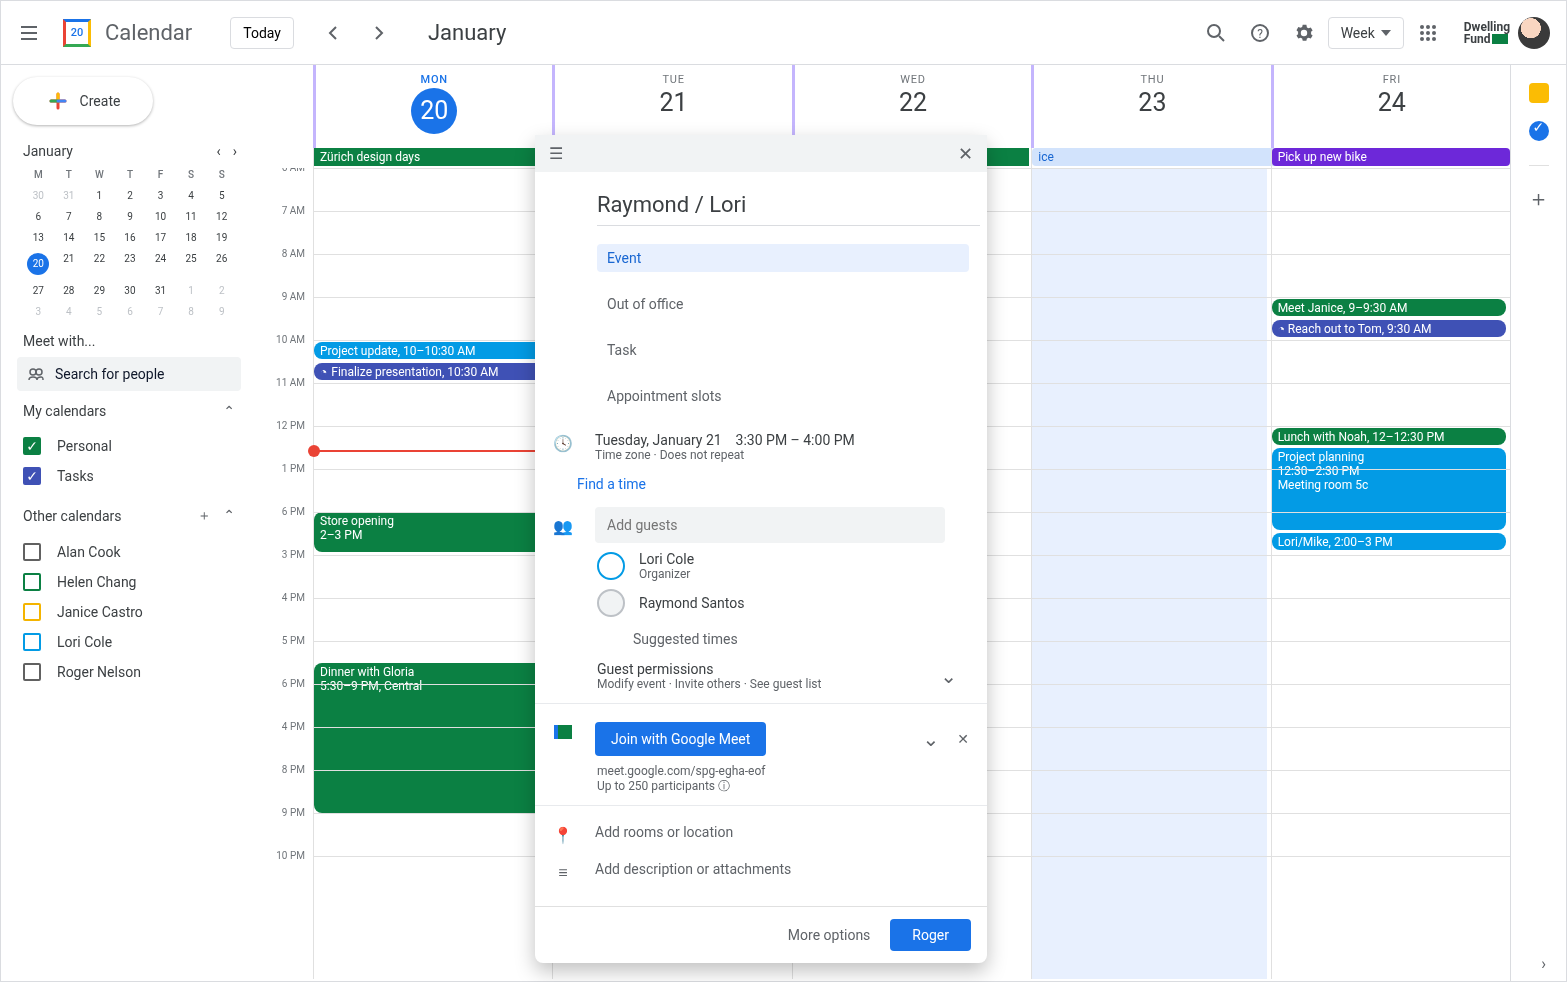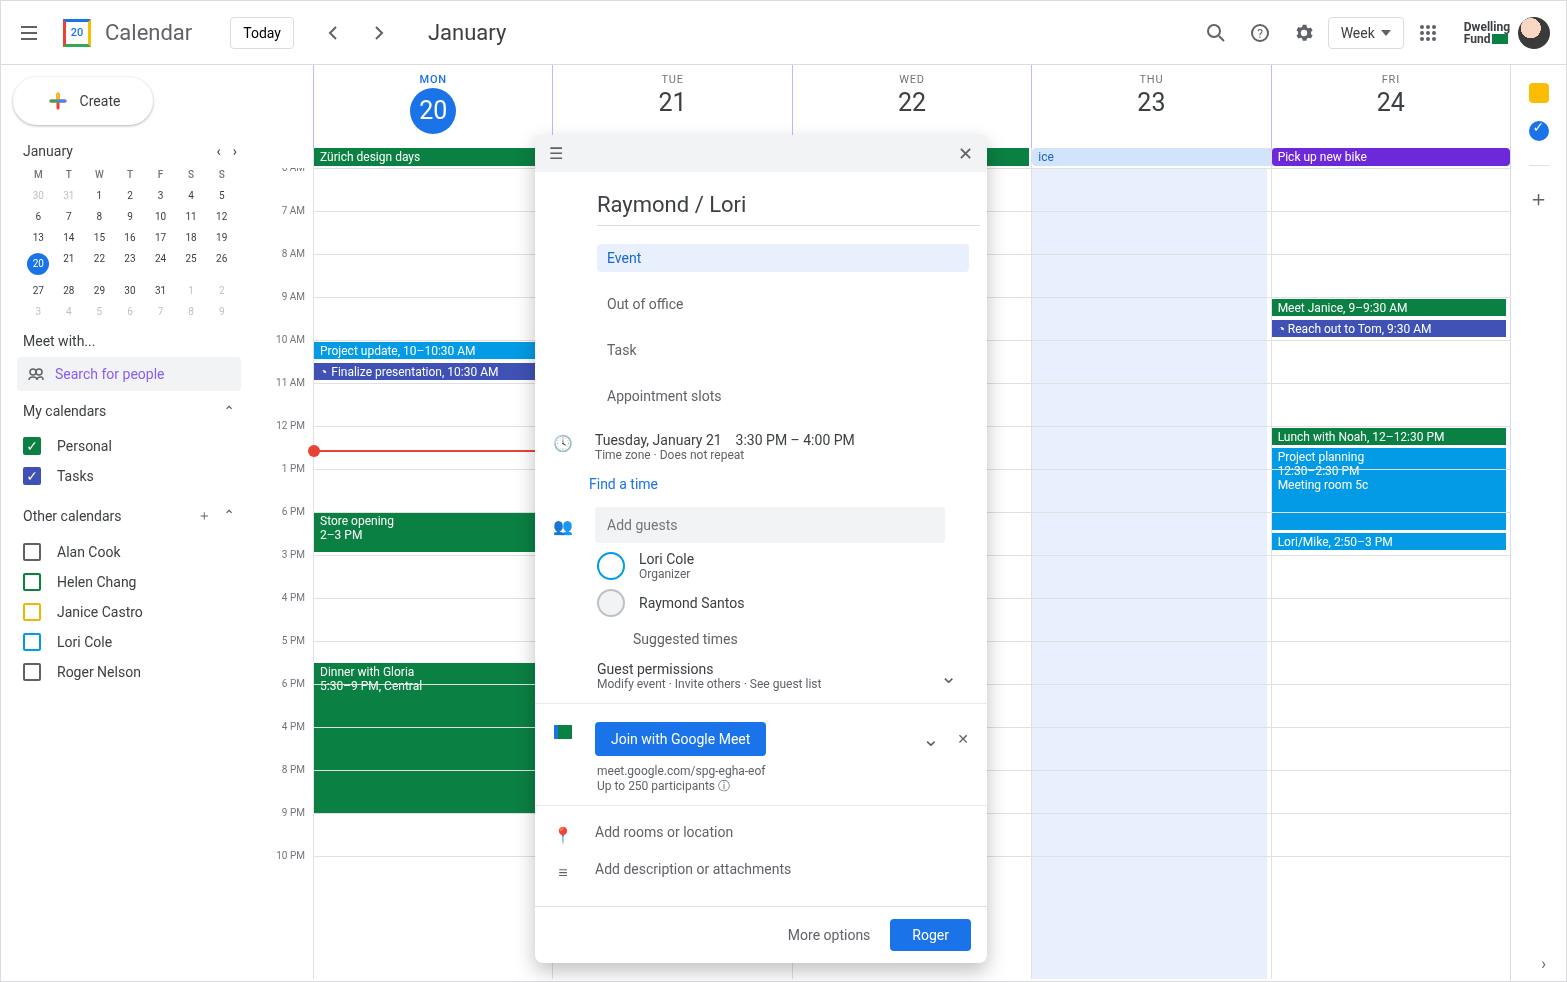--- a/index.html
+++ b/index.html
@@ -42,35 +42,35 @@
 .cal-item { display:flex; align-items:center; gap:16px; padding:6px 0; font-size:14px; color:#3c4043; cursor:pointer;}
 .chk { width:18px; height:18px; border-radius:2px; border:2px solid; display:flex;align-items:center;justify-content:center;color:#fff;font-size:14px;}
 .chk.checked::after { content:"✓"; }
 .section-head-row{display:flex;align-items:center;padding:12px 22px 8px;font-size:14px;color:#3c4043;justify-content:space-between;}
 .section-head-row .icons{display:flex;gap:12px;color:#5f6368;}
 
 
 .main { flex:1; display:flex; position:relative; }
 .week { flex:1; display:flex; flex-direction:column; }
 .day-headers { display:flex; padding-left:56px; }
-.day-col-h { flex:1; text-align:center; padding:8px 0 14px; border-left:1px solid #c4b5fd;font-size:11px;color:#70757a;}
+.day-col-h { flex:1; text-align:center; padding:8px 0 14px; border-left:3px solid #c4b5fd;font-size:11px;color:#70757a;}
 .day-col-h .dow { letter-spacing:0.8px;}
 .day-col-h .num { font-size:25px; color:#3c4043; margin-top:2px;}
 .day-col-h.today .dow { color:#1a73e8; font-weight:500;}
 .day-col-h.today .num { width:46px;height:46px;line-height:46px;border-radius:50%;background:#1a73e8;color:#fff;margin:2px auto 0;}
 .allday { display:flex; padding-left:56px; margin-bottom:2px;}
 .allday-col { flex:1; border-left:1px solid #e0e0e0; padding:0 4px 2px; position:relative;}
 .chip { font-size:12px; color:#fff; padding:2px 6px; white-space:nowrap; position:absolute; }
 .scroll { flex:1; overflow:hidden; display:flex; position:relative; top:-2px;}
 .hours { width:56px; text-align:right; font-size:10px; color:#70757a; padding-right:8px;}
 .hours div { height:43px; transform:translateY(-6px);}
 .day-cols { flex:1; display:flex; position:relative;}
 .day-col { flex:1; border-left:1px solid #e0e0e0; position:relative;}
 .hline { position:absolute; left:0; right:0; border-top:1px solid #e0e0e0;}
-.ev { position:absolute; left:0; right:4px; border-radius:0; font-size:12px; color:#fff; padding:2px 6px; overflow:hidden;}
+.ev { position:absolute; left:0; right:4px; border-radius:8px; font-size:12px; color:#fff; padding:2px 6px; overflow:hidden;}
 .ev.slim { height:17px; }
 .now { position:absolute; left:0; right:0; height:2px; background:#ea4335;}
 .now::before{content:"";position:absolute;left:-6px;top:-5px;width:12px;height:12px;border-radius:50%;background:#ea4335;}
 .ooo-block { position:absolute; left:0; right:4px; top:0; bottom:0; background:#e8f0fe;}
 
 
 .sidepanel { width:56px; border-left:1px solid #dadce0; display:flex; flex-direction:column; align-items:center; gap:18px; padding-top:18px;}
 .sp-ic { width:20px; height:20px; border-radius:4px; cursor:pointer;}
 
 
@@ -250,21 +250,21 @@
           </div>
     </div>
 
     <div class="section-title">Meet with...</div>
     <div class="search-people">
       <svg width="18" height="18">
             <circle cx="6" cy="7" r="3" stroke="#5f6368" fill="none" stroke-width="1.5"></circle>
             <circle cx="12" cy="7" r="3" stroke="#5f6368" fill="none" stroke-width="1.5"></circle>
             <path d="M2 15c0-2 2-3 4-3s4 1 4 3M10 15c0-2 2-3 4-3s2 1 2 3" stroke="#5f6368" fill="none" stroke-width="1.5"></path>
           </svg>
-      <span style="color:#8b5cf6">Search for people</span>
+      <span style="color:#0f172a">Search for people</span>
     </div>
 
     <div class="section-head-row">
       <span>My calendars</span>
       <span class="icons">
             <span>⌃</span>
           </span>
     </div>
     <div class="cal-list" id="my-cals">
           <div class="cal-item">
@@ -405,21 +405,21 @@
           </div>
           <div class="day-col">
             <div class="ev slim" style="background:#0b8043;top:131px;">Meet Janice, 9–9:30 AM</div>
             <div class="ev slim" style="background:#3f51b5;top:152px;"><span>◔ </span><span>Reach out to Tom, 9:30 AM</span></div>
             <div class="ev slim" style="background:#0b8043;top:260px;">Lunch with Noah, 12–12:30 PM</div>
             <div class="ev" style="background:#039be5;top:280px;height:82px;">
                   <div>Project planning</div>
                   <div>12:30–2:30 PM</div>
                   <div>Meeting room 5c</div>
                 </div>
-            <div class="ev slim" style="background:#039be5;top:365px;">Lori/Mike, 2:50–3 PM</div>
+            <div class="ev slim" style="background:#039be5;top:365px;">Lori/Mike, 2:00–3 PM</div>
           </div>
         <div class="hline" style="top: 0px;"></div>
               <div class="hline" style="top: 43px;"></div>
               <div class="hline" style="top: 86px;"></div>
               <div class="hline" style="top: 129px;"></div>
               <div class="hline" style="top: 172px;"></div>
               <div class="hline" style="top: 215px;"></div>
               <div class="hline" style="top: 258px;"></div>
               <div class="hline" style="top: 301px;"></div>
               <div class="hline" style="top: 344px;"></div>
@@ -460,21 +460,21 @@
        <div class="tab">Task</div>
        <div class="tab">Appointment slots</div>
      </div>
      <div class="row">
        <div class="row-ic">🕓</div>
        <div class="row-ct">
          <div style="cursor:pointer;white-space:pre">Tuesday, January 21    3:30 PM – 4:00 PM</div>
          <div class="sub">Time zone · Does not repeat</div>
        </div>
      </div>
-     <div style="margin-left:36px;padding:4px 0 14px;"><span class="link">Find a time</span></div>
+     <div style="margin-left:24px;padding:4px 0 14px;"><span class="link">Find a time</span></div>
      <div style="display:flex;gap:22px;align-items:center">
        <div class="row-ic">👥</div>
        <input class="guest-input" style="margin-left: 0px;" placeholder="Add guests">
      </div>
      <div class="guest">
        <div class="gavatar" style="border-color:#039be5;background:#fff"></div>
        <div>
             <div style="font-size:14px">Lori Cole</div>
             <div class="sub">Organizer</div>
           </div>

